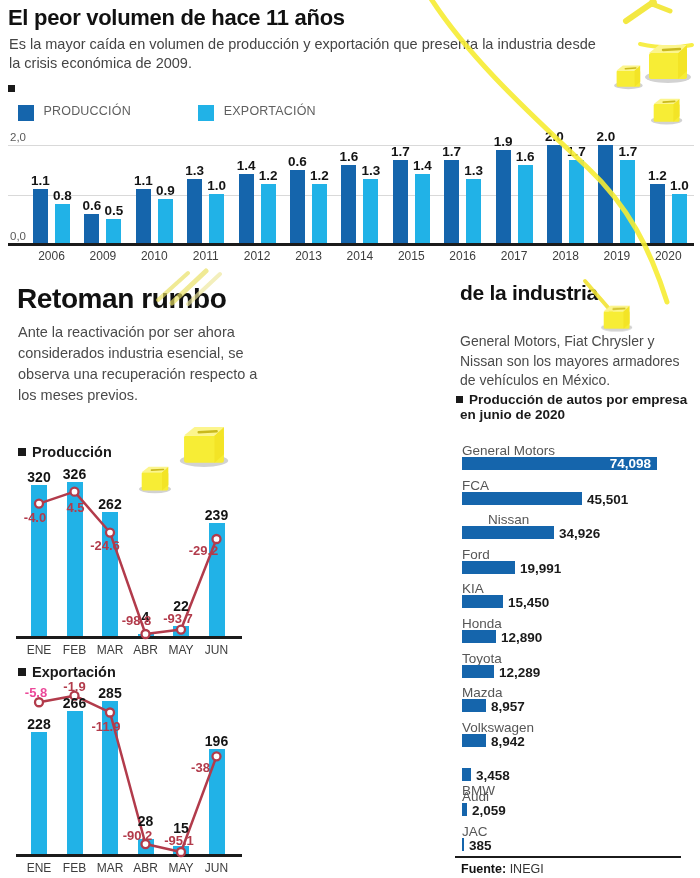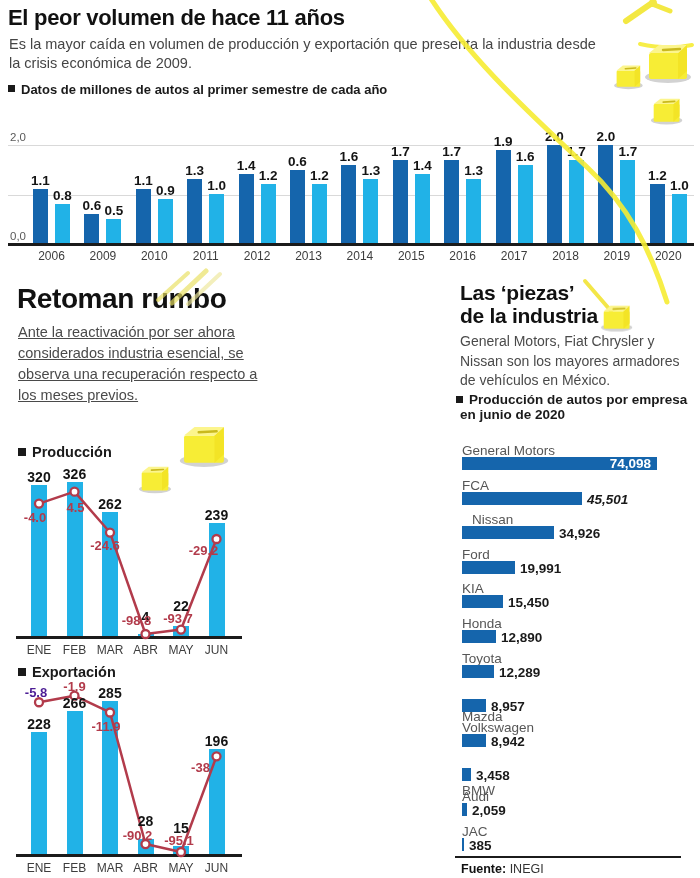--- a/index.html
+++ b/index.html
@@ -14,42 +14,48 @@
   .swatch{display:inline-block;width:16px;height:16px;vertical-align:middle;}
   .ytick{font-size:11.5px;color:#5a5a5a;}
   .gridline{position:absolute;left:8px;width:686px;height:1px;background:#d9d9d9;}
   .baseline{position:absolute;height:3px;background:#1b1b1b;}
   .bar{position:absolute;}
   .bar-label{position:absolute;font-size:13.5px;font-weight:700;color:#141414;transform:translateX(-50%);white-space:nowrap;}
   .axis-cat{position:absolute;font-size:12px;color:#3d3d3d;transform:translateX(-50%);white-space:nowrap;}
   .var-label{position:absolute;font-size:13px;font-weight:700;transform:translateX(-50%);white-space:nowrap;}
   .sec-title{font-size:28px;font-weight:800;letter-spacing:-0.4px;color:#111;}
   .sec-title-sm{font-size:21px;font-weight:800;letter-spacing:-0.3px;color:#111;line-height:23px;}
-  .body-text{font-size:14.5px;line-height:21px;color:#4a4a4a;text-decoration:underline;}
+  .body-text{font-size:14.5px;line-height:21px;color:#4a4a4a;}
   .body-text-sm{font-size:14px;line-height:19.5px;color:#4a4a4a;}
   .chart-head{font-size:14.5px;font-weight:700;color:#1a1a1a;}
   .mini-legend{font-size:11.5px;color:#555;letter-spacing:0.2px;}
   .co-label{position:absolute;font-size:13.5px;color:#565656;white-space:nowrap;}
   .co-value{position:absolute;font-size:13.5px;font-weight:700;color:#1a1a1a;white-space:nowrap;}
   .footer-text{font-size:12.5px;color:#333;}
   .footer-text b{color:#111;}
   svg{display:block;}
 </style>
 </head>
 <body>
 
 <div class="stage">
 
   <div class="abs main-title" style="left:8px;top:5px;">El peor volumen de hace 11 años</div>
   <div class="abs subtitle" style="left:9px;top:35px;width:592px;">Es la mayor caída en volumen de producción y exportación que presenta la industria desde la crisis económica de 2009.</div>
 
   <div class="abs" style="left:8px;top:80px;">
-    <span class="sq-bullet" style="vertical-align:2px;"></span><span class="bullet-note">Datos de millones de autos al primer semestre de cada año</span>
-  </div>
-
+    <span class="sq-bullet" style="vertical-align:2px;"></span>
+  </div>
+
+  <div class="abs" style="left:18px;top:103px;">
+    <span class="swatch" style="background:#1565ac;"></span>
+    <span class="legend-label" style="margin-left:5px;vertical-align:2px;">PRODUCCIÓN</span>
+    <span class="swatch" style="background:#21b2e7;margin-left:63px;"></span>
+    <span class="legend-label" style="margin-left:5px;vertical-align:2px;">EXPORTACIÓN</span>
+  </div>
 
   <div class="abs ytick" style="left:10px;top:131px;">2,0</div>
   <div class="gridline" style="top:145px;"></div>
   <div class="gridline" style="top:195px;"></div>
   <div class="abs ytick" style="left:10px;top:230px;">0,0</div>
   <div class="baseline" style="left:8px;top:243px;width:686px;"></div>
   <div class="abs" id="annual-chart" style="left:0;top:0;width:700px;height:270px;">
       <div class="bar" style="left: 33px; top: 189.1px; width: 15px; height: 53.9px; background: rgb(21, 101, 172);"></div>
       <div class="bar" style="left: 55px; top: 203.8px; width: 15px; height: 39.2px; background: rgb(33, 178, 231);"></div>
       <div class="bar" style="left: 84.4px; top: 213.6px; width: 15px; height: 29.4px; background: rgb(21, 101, 172);"></div>
@@ -102,56 +108,55 @@
   <div class="abs" id="exp-chart" style="left:0;top:0;width:260px;height:878px;">
       <div class="bar" style="left: 31px; top: 731.564px; width: 16px; height: 122.436px; background: rgb(33, 178, 231);"></div>
       <div class="bar" style="left: 66.5px; top: 711.158px; width: 16px; height: 142.842px; background: rgb(33, 178, 231);"></div>
       <div class="bar" style="left: 102px; top: 700.955px; width: 16px; height: 153.045px; background: rgb(33, 178, 231);"></div>
       <div class="bar" style="left: 137.5px; top: 838.964px; width: 16px; height: 15.036px; background: rgb(33, 178, 231);"></div>
       <div class="bar" style="left: 173px; top: 845.945px; width: 16px; height: 8.055px; background: rgb(33, 178, 231);"></div>
       <div class="bar" style="left: 208.5px; top: 748.748px; width: 16px; height: 105.252px; background: rgb(33, 178, 231);"></div>
     </div>
 
   <div class="abs sec-title-sm" style="left:460px;top:281px;">
-    <div>Las ‘piezas’</div>
     <div>de la industria</div>
   </div>
   <div class="abs body-text-sm" style="left:460px;top:332px;width:236px;">General Motors, Fiat Chrysler y Nissan son los mayores armadores de vehículos en México.</div>
 
   <div class="abs" style="left:456px;top:392px;width:240px;">
     <span class="sq-bullet" style="float:left;margin-top:4px;"></span>
     <div style="margin-left:4px;">
       <div class="bullet-note" style="font-size:13.5px;">Producción de autos por empresa</div>
       <div class="bullet-note" style="font-size:13.5px;">en junio de 2020</div>
     </div>
   </div>
 
   <div class="abs" id="companies-chart" style="left:0;top:0;width:700px;height:878px;">
       <div class="co-label" style="left: 462px; top: 443px;">General Motors</div>
       <div class="bar" style="left: 462px; top: 457px; width: 195px; height: 13px; background: rgb(21, 101, 172);"></div>
       <div class="co-value" style="left: 585px; top: 456px; color: rgb(255, 255, 255); width: 66px; text-align: right;">74,098</div>
       <div class="co-label" style="left: 462px; top: 477.6px;">FCA</div>
       <div class="bar" style="left: 462px; top: 491.6px; width: 120px; height: 13px; background: rgb(21, 101, 172);"></div>
-      <div class="co-value" style="left: 587px; top: 491.6px; font-style: italic;">45,501</div>
-      <div class="co-label" style="left: 472px; top: 512.2px; text-align: center;">Nissan</div>
+      <div class="co-value" style="left: 587px; top: 491.6px;">45,501</div>
+      <div class="co-label" style="left: 488px; top: 512.2px; text-align: center;">Nissan</div>
       <div class="bar" style="left: 462px; top: 526.2px; width: 92px; height: 13px; background: rgb(21, 101, 172);"></div>
       <div class="co-value" style="left: 559px; top: 526.2px;">34,926</div>
       <div class="co-label" style="left: 462px; top: 546.8px;">Ford</div>
       <div class="bar" style="left: 462px; top: 560.8px; width: 53px; height: 13px; background: rgb(21, 101, 172);"></div>
       <div class="co-value" style="left: 520px; top: 560.8px;">19,991</div>
       <div class="co-label" style="left: 462px; top: 581.4px;">KIA</div>
       <div class="bar" style="left: 462px; top: 595.4px; width: 41px; height: 13px; background: rgb(21, 101, 172);"></div>
       <div class="co-value" style="left: 508px; top: 595.4px;">15,450</div>
       <div class="co-label" style="left: 462px; top: 616px;">Honda</div>
       <div class="bar" style="left: 462px; top: 630px; width: 34px; height: 13px; background: rgb(21, 101, 172);"></div>
       <div class="co-value" style="left: 501px; top: 630px;">12,890</div>
       <div class="co-label" style="left: 462px; top: 650.6px;">Toyota</div>
       <div class="bar" style="left: 462px; top: 664.6px; width: 32px; height: 13px; background: rgb(21, 101, 172);"></div>
       <div class="co-value" style="left: 499px; top: 664.6px;">12,289</div>
-      <div class="co-label" style="left: 462px; top: 685.2px; margin-top: 24px;">Mazda</div>
+      <div class="co-label" style="left: 462px; top: 685.2px;">Mazda</div>
       <div class="bar" style="left: 462px; top: 699.2px; width: 24px; height: 13px; background: rgb(21, 101, 172);"></div>
       <div class="co-value" style="left: 491px; top: 699.2px;">8,957</div>
       <div class="co-label" style="left: 462px; top: 719.8px;">Volkswagen</div>
       <div class="bar" style="left: 462px; top: 733.8px; width: 24px; height: 13px; background: rgb(21, 101, 172);"></div>
       <div class="co-value" style="left: 491px; top: 733.8px;">8,942</div>
       <div class="co-label" style="left: 462px; top: 754.4px; margin-top: 29px;">BMW</div>
       <div class="bar" style="left: 462px; top: 768.4px; width: 9px; height: 13px; background: rgb(21, 101, 172);"></div>
       <div class="co-value" style="left: 476px; top: 768.4px;">3,458</div>
       <div class="co-label" style="left: 462px; top: 789px;">Audi</div>
       <div class="bar" style="left: 462px; top: 803px; width: 5px; height: 13px; background: rgb(21, 101, 172);"></div>
@@ -236,21 +241,21 @@
       <div class="axis-cat" style="left: 145.5px; top: 643px;">ABR</div>
       <div class="var-label" style="left: 136.5px; top: 612.715px; color: rgb(178, 59, 75);">-98.8</div>
       <div class="bar-label" style="left: 181px; top: 597.607px; font-size: 14px;">22</div>
       <div class="axis-cat" style="left: 181px; top: 643px;">MAY</div>
       <div class="var-label" style="left: 178px; top: 610.555px; color: rgb(178, 59, 75);">-93.7</div>
       <div class="bar-label" style="left: 216.5px; top: 507.096px; font-size: 14px;">239</div>
       <div class="axis-cat" style="left: 216.5px; top: 643px;">JUN</div>
       <div class="var-label" style="left: 203.5px; top: 542.997px; color: rgb(178, 59, 75);">-29.2</div>
       <div class="bar-label" style="left: 39px; top: 715.564px; font-size: 14px;">228</div>
       <div class="axis-cat" style="left: 39px; top: 861px;">ENE</div>
-      <div class="var-label" style="left: 36px; top: 685.244px; color: #4c1d95;">-5.8</div>
+      <div class="var-label" style="left: 36px; top: 685.244px; color: #ec4899;">-5.8</div>
       <div class="bar-label" style="left: 74.5px; top: 695.158px; font-size: 14px;">266</div>
       <div class="axis-cat" style="left: 74.5px; top: 861px;">FEB</div>
       <div class="var-label" style="left: 74.5px; top: 678.692px; color: rgb(178, 59, 75);">-1.9</div>
       <div class="bar-label" style="left: 110px; top: 684.955px; font-size: 14px;">285</div>
       <div class="axis-cat" style="left: 110px; top: 861px;">MAR</div>
       <div class="var-label" style="left: 106px; top: 719.492px; color: rgb(178, 59, 75);">-11.9</div>
       <div class="bar-label" style="left: 145.5px; top: 812.964px; font-size: 14px;">28</div>
       <div class="axis-cat" style="left: 145.5px; top: 861px;">ABR</div>
       <div class="var-label" style="left: 137.5px; top: 828.036px; color: rgb(178, 59, 75);">-90.2</div>
       <div class="bar-label" style="left: 181px; top: 819.945px; font-size: 14px;">15</div>

